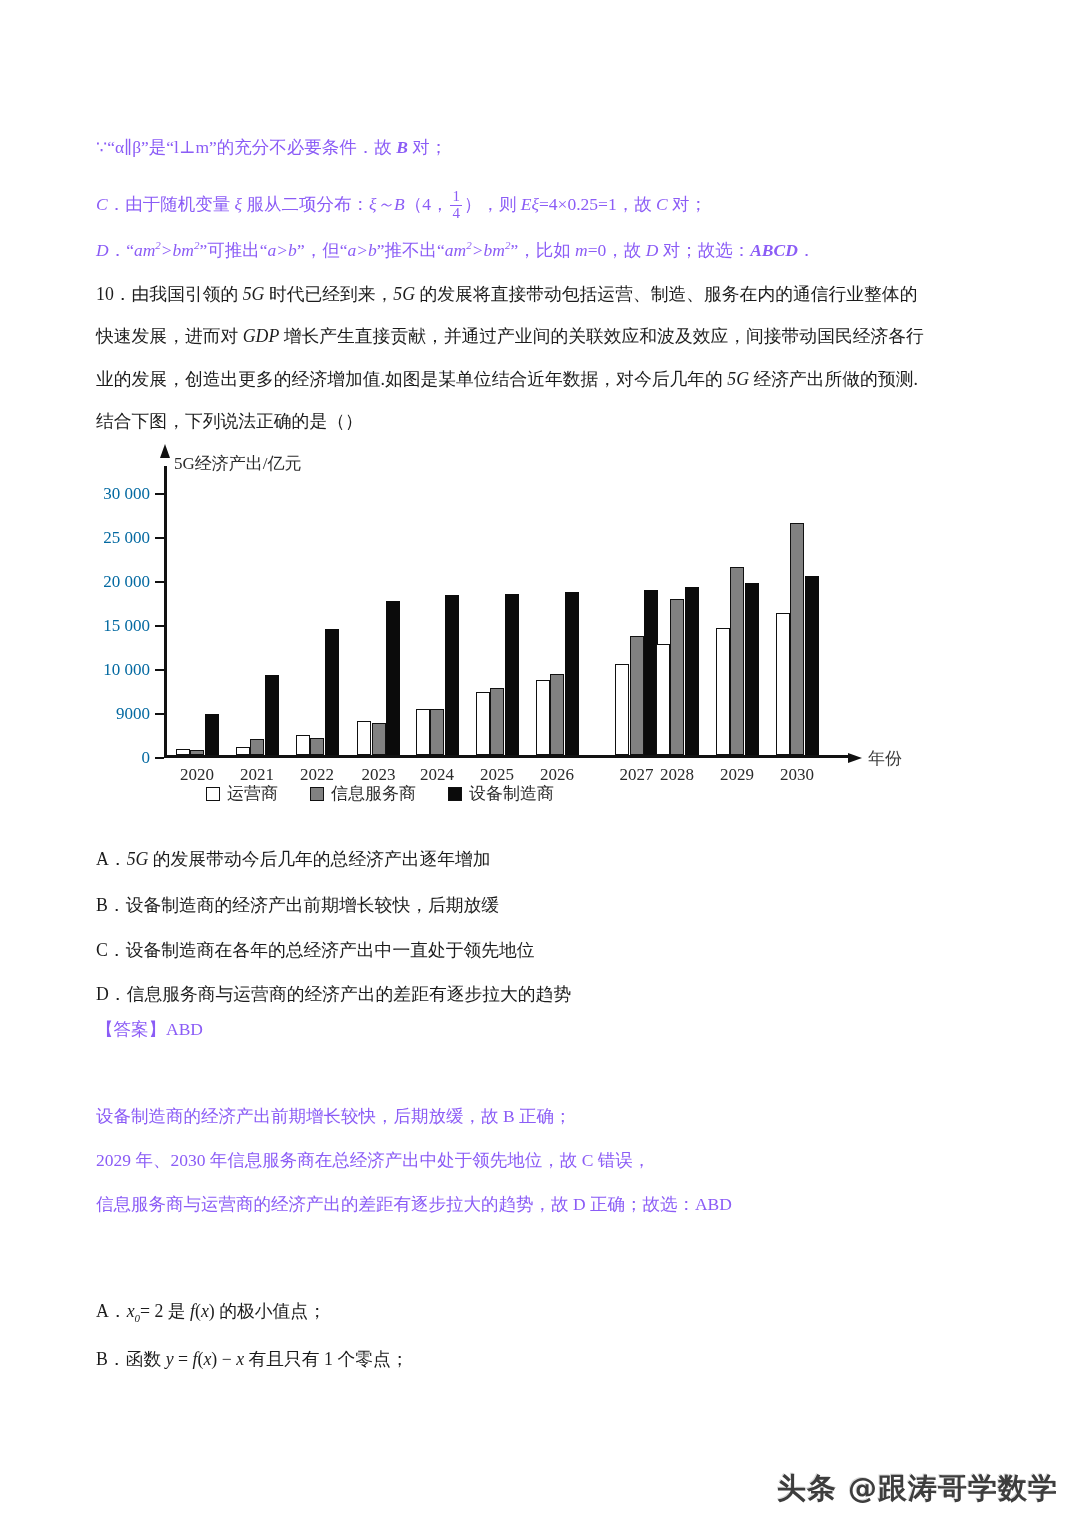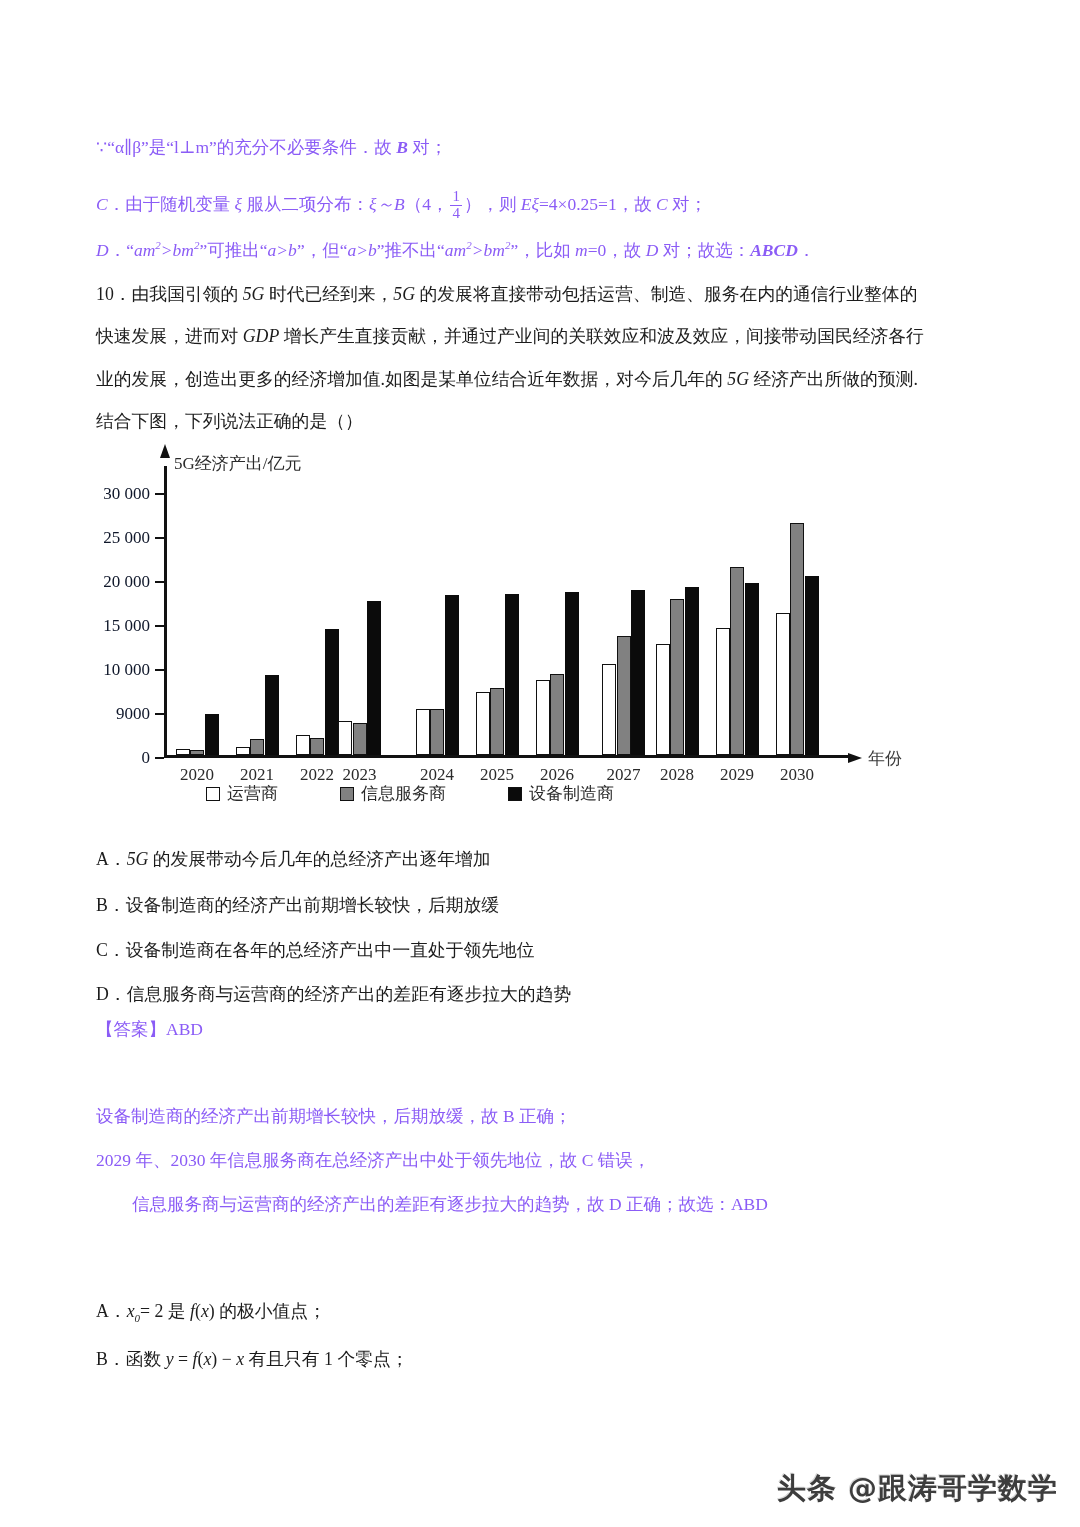--- a/index.html
+++ b/index.html
@@ -121,21 +121,21 @@
     width: 9px;
     height: 2.2px;
     background: #111;
   }
   .ylabel {
     position: absolute;
     right: calc(100% + 14px);
     transform: translateY(-50%);
     font-size: 17px;
     white-space: nowrap;
-    color: #0f172a;
+    color: #0369a1;
     margin-left: 33px;
   }
   .group {
     position: absolute;
     bottom: 2.6px;
     height: 282px;
   }
   .bar {
     position: absolute;
     bottom: 0;
@@ -162,21 +162,21 @@
     font-size: 17px;
     color: #3a3a3a;
     white-space: nowrap;
   }
 
   .legend {
     position: absolute;
     left: 110px;
     top: 330px;
     display: flex;
-    gap: 62px;
+    gap: 32px;
     align-items: center;
     font-size: 17px;
     color: #2a2a2a;
   }
   .legend .item { display: flex; align-items: center; gap: 7px; white-space: nowrap; }
   .swatch {
     width: 14px; height: 14px;
     border: 1.5px solid #111;
     box-sizing: border-box;
     display: inline-block;
@@ -265,21 +265,21 @@
             <div class="bar info" style="left: 14.5px; height: 16.7437px;"></div>
             <div class="bar eq" style="left: 29px; height: 80.1937px;"></div>
             <div class="xcat">2021</div>
           </div>
           <div class="group" style="left: 131.5px; width: 43px;">
             <div class="bar op" style="left: 0px; height: 20.2687px;"></div>
             <div class="bar info" style="left: 14.5px; height: 17.625px;"></div>
             <div class="bar eq" style="left: 29px; height: 126.9px;"></div>
             <div class="xcat">2022</div>
           </div>
-          <div class="group" style="left: 174px; width: 43px; text-align: center;">
+          <div class="group" style="left: 193px; width: 43px; text-align: center;">
             <div class="bar op" style="left: 0px; height: 34.3687px;"></div>
             <div class="bar info" style="left: 14.5px; height: 32.6063px;"></div>
             <div class="bar eq" style="left: 29px; height: 154.219px;"></div>
             <div class="xcat">2023</div>
           </div>
           <div class="group" style="left: 251.5px; width: 43px;">
             <div class="bar op" style="left: 0px; height: 46.7062px;"></div>
             <div class="bar info" style="left: 14.5px; height: 46.7062px;"></div>
             <div class="bar eq" style="left: 29px; height: 160.387px;"></div>
             <div class="xcat">2024</div>
@@ -289,21 +289,21 @@
             <div class="bar info" style="left: 14.5px; height: 67.8563px;"></div>
             <div class="bar eq" style="left: 29px; height: 161.269px;"></div>
             <div class="xcat">2025</div>
           </div>
           <div class="group" style="left: 371.5px; width: 43px;">
             <div class="bar op" style="left: 0px; height: 75.7875px;"></div>
             <div class="bar info" style="left: 14.5px; height: 81.075px;"></div>
             <div class="bar eq" style="left: 29px; height: 163.912px;"></div>
             <div class="xcat">2026</div>
           </div>
-          <div class="group" style="left: 438px; width: 43px;">
+          <div class="group" style="left: 451px; width: 43px;">
             <div class="bar op" style="left: 0px; height: 91.65px;"></div>
             <div class="bar info" style="left: 14.5px; height: 119.85px;"></div>
             <div class="bar eq" style="left: 29px; height: 165.675px;"></div>
             <div class="xcat">2027</div>
           </div>
           <div class="group" style="left: 491.5px; width: 43px;">
             <div class="bar op" style="left: 0px; height: 111.919px;"></div>
             <div class="bar info" style="left: 14.5px; height: 155.981px;"></div>
             <div class="bar eq" style="left: 29px; height: 168.319px;"></div>
             <div class="xcat">2028</div>
@@ -352,21 +352,21 @@
   </div>
   <div class="qtext" style="left:96px; top:986px;">
     <span>D．</span><span>信息服务商与运营商的经济产出的差距有逐步拉大的趋势</span>
   </div>
 
   <div class="line red" style="left:96px; top:1021px;">
     <span>【答案】</span><span>ABD</span>
   </div>
   <div class="line red" style="left:96px; top:1108px;">设备制造商的经济产出前期增长较快，后期放缓，故 B 正确；</div>
   <div class="line red" style="left:96px; top:1152px;">2029 年、2030 年信息服务商在总经济产出中处于领先地位，故 C 错误，</div>
-  <div class="line red" style="left:96px; top:1196px;margin-left:36px;">信息服务商与运营商的经济产出的差距有逐步拉大的趋势，故 D 正确；故选：ABD</div>
+  <div class="line red" style="left:96px; top:1196px;">信息服务商与运营商的经济产出的差距有逐步拉大的趋势，故 D 正确；故选：ABD</div>
 
 
   <div class="qtext" style="left:96px; top:1303px;">
     <span>A．</span><span class="it">x</span><span class="sub it">0</span><span>= 2</span><span> 是 </span><span class="it">f</span><span>(</span><span class="it">x</span><span>)</span><span> 的极小值点；</span>
   </div>
 
   <div class="qtext" style="left:96px; top:1351px;">
     <span>B．</span><span>函数 </span><span class="it">y</span><span> = </span><span class="it">f</span><span>(</span><span class="it">x</span><span>)</span><span> − </span><span class="it">x</span><span> 有且只有 1 个零点；</span>
   </div>
 

